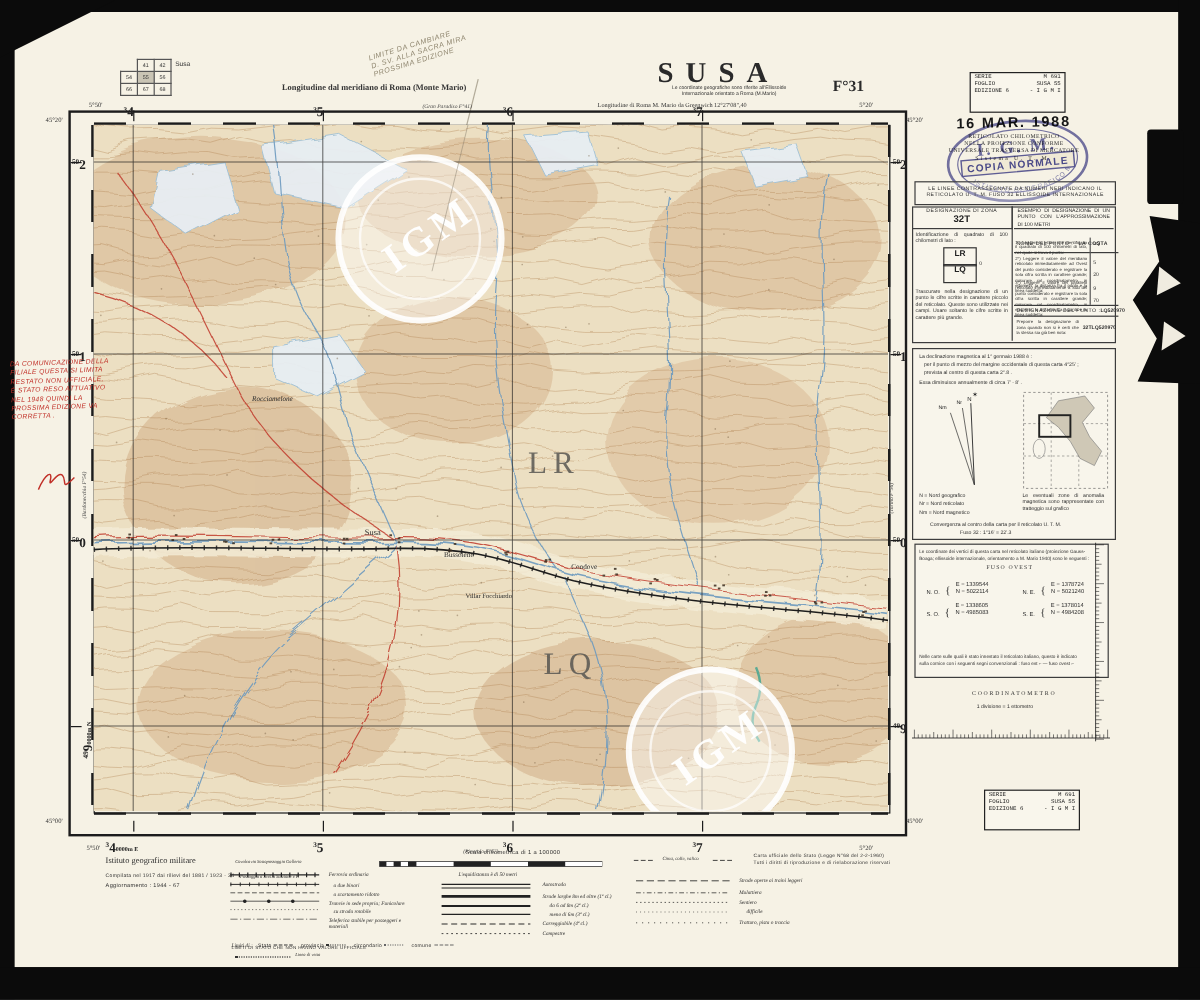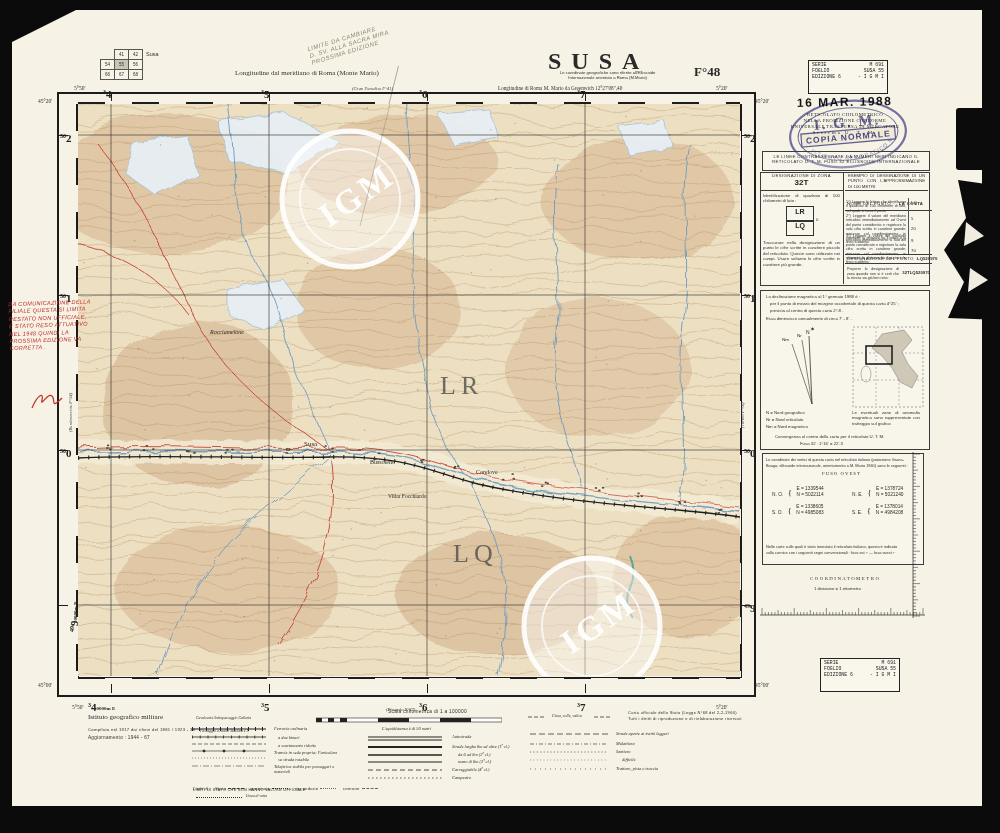--- a/index.html
+++ b/index.html
@@ -88,24 +88,24 @@
       <tr>
             <td>66</td>
             <td>67</td>
             <td>68</td>
           </tr>
     </tbody>
       </table>
   </div>
   <div class="t" style="left:146px;top:51px;font:5.5px 'Liberation Sans',sans-serif;color:#333;">Susa</div>
 
-  <div class="t ser" style="left:235px;top:69px;font-size:7px;color:#333;">Longitudine dal meridiano di Roma  (Monte Mario)</div>
+  <div class="t ser" style="left:235px;top:69px;font-size:7px;color:#333;font-weight:bold;">Longitudine dal meridiano di Roma  (Monte Mario)</div>
 
   <div class="t title" style="left:548px;top:48px;">SUSA</div>
-  <div class="t sheetno" style="left:694px;top:64px;">F°48</div>
+  <div class="t sheetno" style="left:694px;top:64px;">F°31</div>
 
   <div class="t" style="left:308px;top:34px;transform:rotate(-17deg);">
     <div class="pencil">LIMITE DA CAMBIARE</div>
     <div class="pencil">D. SV. ALLA SACRA MIRA</div>
     <div class="pencil">PROSSIMA EDIZIONE</div>
   </div>
   <div class="t" style="left:398px;top:66px;width:1px;height:180px;background:rgba(95,85,60,.45);transform:rotate(14deg);transform-origin:top;"></div>
 
   <div class="t" style="left:560px;top:70px;text-align:center;">
     <div class="tiny" style="font-size:4.2px;">Le coordinate geografiche sono riferite all'Ellissoide</div>

